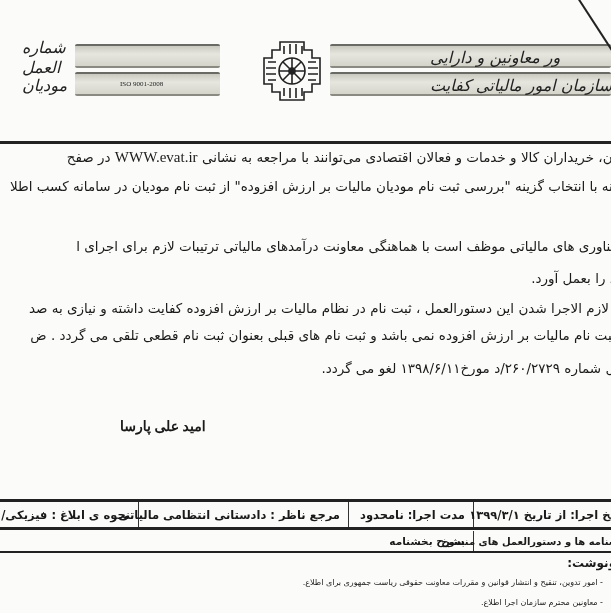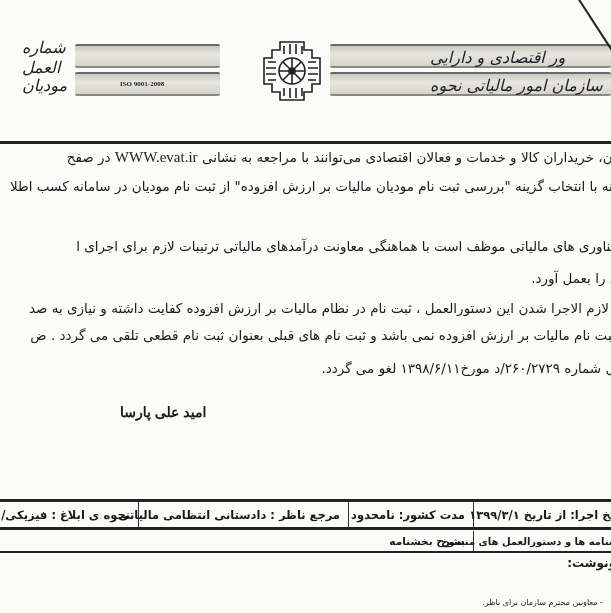--- a/index.html
+++ b/index.html
@@ -6,42 +6,42 @@
   body{width:611px;height:613px;overflow:hidden;background:#fbfbf9;position:relative;font-family:"DejaVu Serif",serif;color:#1a1a1a;}
   .band{position:absolute;height:20px;background:linear-gradient(#c9c9c0,#e6e6df 40%,#d4d4cb);border-top:2px solid #6a6a64;border-bottom:2px solid #8a8a82;border-radius:2px;}
   .hdr-label{position:absolute;font-size:16px;font-style:italic;direction:rtl;white-space:nowrap;color:#222;}
   .iso{position:absolute;font-size:7px;font-family:"Liberation Serif",serif;color:#222;}
   .logo{position:absolute;left:262px;top:40px;width:60px;height:62px;}
   .diag{position:absolute;left:575px;top:-5px;width:2px;height:112px;background:#222;transform:rotate(-33deg);transform-origin:top;}
   .rule{position:absolute;left:0;width:611px;background:#222;}
   .line{position:absolute;right:-60px;width:720px;direction:rtl;text-align:right;white-space:nowrap;font-size:13.5px;font-family:"DejaVu Sans",sans-serif;overflow:hidden;}
   .clip{position:absolute;left:0;top:0;width:611px;height:613px;overflow:hidden;}
   .url{font-family:"Liberation Serif",serif;font-weight:normal;font-size:15px;}
-  .sig{position:absolute;left:120px;top:404px;font-size:14px;font-weight:bold;font-family:Liberation Sans, sans-serif;direction:rtl;}
+  .sig{position:absolute;left:120px;top:418px;font-size:14px;font-weight:bold;font-family:Liberation Serif, serif;direction:rtl;}
   .tbl{position:absolute;left:-2px;width:640px;font-family:"DejaVu Sans",sans-serif;font-size:11.5px;direction:rtl;}
   .cell{position:absolute;top:0;height:100%;border-left:1px solid #333;display:flex;align-items:center;justify-content:flex-start;padding-right:8px;box-sizing:border-box;white-space:nowrap;font-weight:bold;}
   .cc-title{position:absolute;left:10px;top:555px;font-size:12px;font-weight:bold;font-family:"DejaVu Sans",sans-serif;direction:rtl;}
   .cc-item{position:absolute;font-size:8px;font-family:"DejaVu Sans",sans-serif;direction:rtl;white-space:nowrap;}
 </style>
 </head>
 <body>
 
 <div class="clip">
 
   <div class="band" style="left:75px;top:44px;width:145px;"></div>
   <div class="band" style="left:75px;top:72px;width:145px;"></div>
 
   <div class="band" style="left:330px;top:44px;width:281px;"></div>
   <div class="band" style="left:330px;top:72px;width:281px;"></div>
   <div class="band" style="left:75px;top:44px;width:1px;opacity:0"></div>
 
-  <div class="iso" style="left:120px;top:80px;font-weight:bold;">ISO 9001-2008</div>
+  <div class="iso" style="left:120px;top:80px;">ISO 9001-2008</div>
 
-  <div class="hdr-label" style="left:430px;top:48px;">ور اقتصادی و دارایی</div>
-  <div class="hdr-label" style="left:430px;top:76px;">سازمان امور مالیاتی نحوه</div>
+  <div class="hdr-label" style="left:430px;top:48px;">ور معاونین و دارایی</div>
+  <div class="hdr-label" style="left:430px;top:76px;">سازمان امور مالیاتی کفایت</div>
 
   <div class="hdr-label" style="left:22px;top:38px;">شماره</div>
   <div class="hdr-label" style="left:22px;top:58px;">العمل</div>
   <div class="hdr-label" style="left:22px;top:76px;">مودیان</div>
 
   <svg class="logo" viewBox="0 0 60 62">
     <g fill="none" stroke="#222" stroke-width="1.6">
       <path d="M18 2 H42 V10 H50 V18 H58 V44 H50 V52 H42 V60 H18 V52 H10 V44 H2 V18 H10 V10 H18 Z"></path>
       <path d="M22 6 V14 M28 4 V14 M34 4 V14 M40 6 V14"></path>
       <path d="M22 48 V56 M28 48 V58 M34 48 V58 M40 48 V56"></path>
@@ -65,27 +65,28 @@
   <div class="line" style="top:270px;">ستورالعمل را بعمل آورد.</div>
   <div class="line" style="top:300px;">۷- از تاریخ  لازم الاجرا شدن این دستورالعمل ، ثبت نام در نظام مالیات بر ارزش افزوده کفایت داشته و نیازی به صد</div>
   <div class="line" style="top:327px;">گواهینامه ثبت نام مالیات بر ارزش افزوده نمی باشد و ثبت نام های قبلی بعنوان ثبت نام قطعی تلقی می گردد . ض</div>
   <div class="line" style="top:360px;">ستور العمل شماره  ۲۶۰/۲۷۲۹/د مورخ۱۳۹۸/۶/۱۱ لغو می گردد.</div>
 
   <div class="sig">امید علی پارسا</div>
 
   <div class="rule" style="top:499px;height:3px;"></div>
   <div class="tbl" style="top:502px;height:25px;">
     <div class="cell" style="right:0;width:165px;">تاریخ اجرا:  از تاریخ ۱۳۹۹/۳/۱</div>
-    <div class="cell" style="right:165px;width:125px;">مدت کشور: نامحدود</div>
+    <div class="cell" style="right:165px;width:125px;">مدت اجرا: نامحدود</div>
     <div class="cell" style="right:290px;width:210px;">مرجع ناظر : دادستانی انتظامی مالیاتی</div>
     <div class="cell" style="right:500px;width:160px;border-left:none;">نحوه ی ابلاغ : فیزیکی/ سیستمی</div>
   </div>
   <div class="rule" style="top:527px;height:3px;"></div>
   <div class="tbl" style="top:531px;height:20px;">
     <div class="cell" style="right:0;width:165px;font-size:10px;">بخشنامه ها و دستورالعمل های منسوخ</div>
     <div class="cell" style="right:165px;width:475px;border-left:none;font-size:10.5px;">بشرح بخشنامه</div>
   </div>
   <div class="rule" style="top:551px;height:2px;"></div>
 
   <div class="cc-title" style="left:auto;right:-12px;top:556px;">رونوشت:</div>
-  <div class="cc-item" style="right:8px;top:598px;">- معاونین محترم سازمان برای ناظر.</div>
+  <div class="cc-item" style="right:8px;top:578px;">- امور تدوین، تنقیح و انتشار قوانین و مقررات معاونت حقوقی ریاست جمهوری برای اطلاع.</div>
+  <div class="cc-item" style="right:8px;top:598px;">- معاونین محترم سازمان اجرا اطلاع.</div>
 
 </div>
 
 </body></html>

